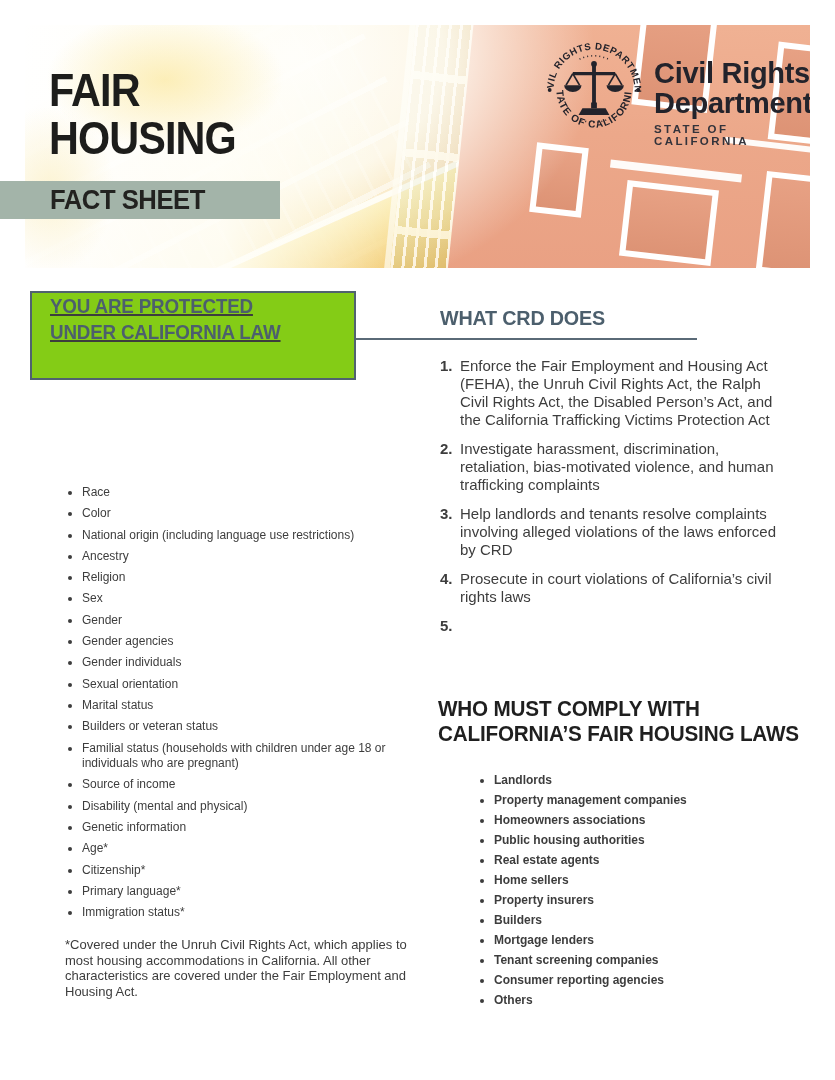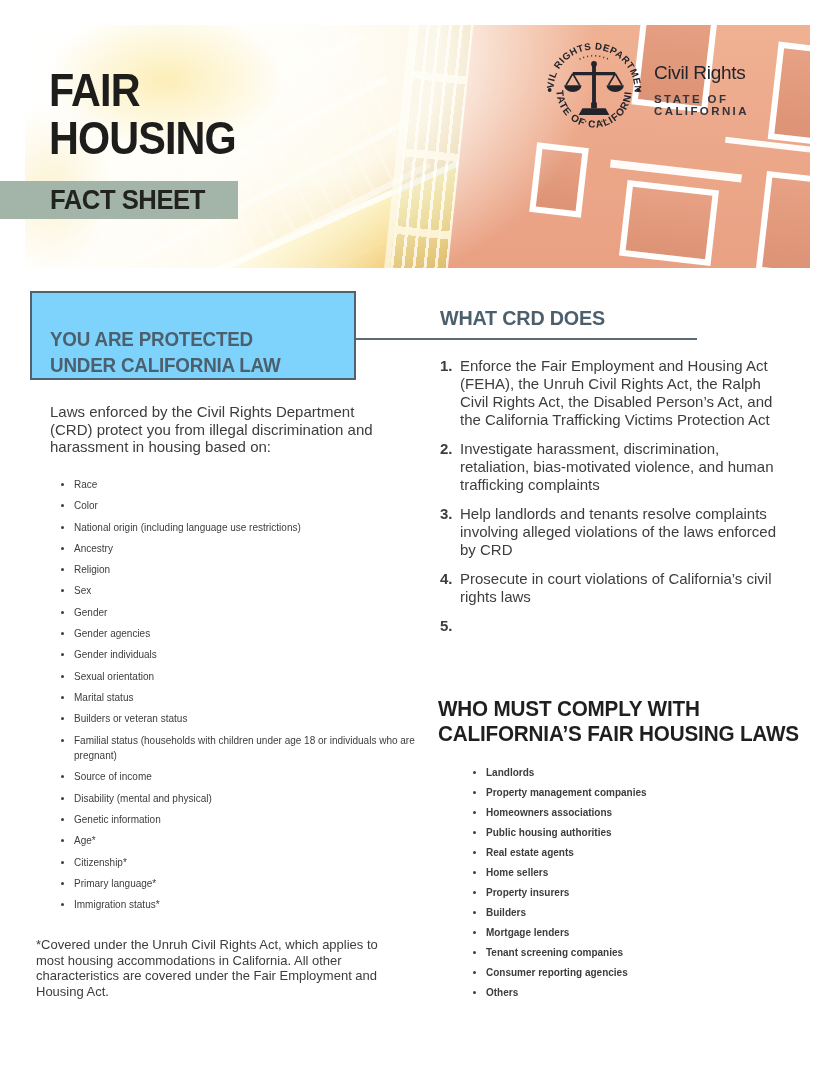--- a/index.html
+++ b/index.html
@@ -59,56 +59,56 @@
   }
   .ph-splotch1 { left:20px; top:-15px; width:240px; height:140px;
     background:radial-gradient(ellipse, rgba(250,225,130,.55), rgba(250,225,130,0) 70%); }
   .ph-splotch2 { left:-40px; top:80px; width:130px; height:170px;
     background:radial-gradient(ellipse, rgba(248,228,150,.4), rgba(248,228,150,0) 70%); }
 
   
   .brand { position:absolute; left:516px; top:12px; display:flex; z-index:10; }
   .seal { width:106px; height:106px; flex:none; }
   .brand-text { padding-top:21px; margin-left:7px; }
-  .org { font-size:19px; line-height:30px; font-weight:normal; letter-spacing:-.3px; color:#23232b; }
+  .org { font-size:29px; line-height:30px; font-weight:bold; letter-spacing:-.3px; color:#23232b; }
   .org-sub { font-size:11.5px; font-weight:bold; letter-spacing:2.4px; color:#33333b; margin-top:5px; }
 
   
   .title {
     position:absolute; left:49px; top:66px; margin:0; z-index:2;
     font-size:47px; line-height:48px; font-weight:bold; color:#1d1d1b;
     letter-spacing:-1px; transform:scaleX(.88); transform-origin:left top;
   }
   .band {
-    position:absolute; left:0; top:181px; width:238px; height:38px; z-index:2;
+    position:absolute; left:0; top:181px; width:280px; height:38px; z-index:2;
     background:#a3b4a9;
     text-decoration:underline;
   }
   .band-text {
     position:absolute; left:50px; top:0; line-height:38px;
     font-size:27px; font-weight:bold; color:#222220; letter-spacing:-.5px;
     transform:scaleX(.95); transform-origin:left top;
   }
 
   
   .protect-box {
     position:absolute; left:30px; top:291px; width:322px; height:85px;
-    border:2px solid #50626f; background:#7dd3fc; display:flex; align-items:flex-end; z-index:3;
+    border:2px solid #50626f; background:#84cc16; display:flex; align-items:flex-start; z-index:3;text-decoration:underline;
   }
   .protect-box h2 {
     margin:0 0 0 18px; font-size:20px; line-height:26px; color:#4c5f6d;
     letter-spacing:-.2px; transform:scaleX(.94); transform-origin:left center;
   }
   .connector { position:absolute; left:354px; top:338px; width:343px; height:2px; background:#5a6a77; }
 
   .intro { position:absolute; left:50px; top:403px; width:348px; margin:0; font-size:15px; line-height:17.5px; }
-  .bullets { margin:7px; padding-left:17px; font-size:10px; }
+  .bullets { margin:15px; padding-left:17px; font-size:12px; }
   .bullets li { line-height:15.5px; margin-bottom:5.8px; }
   .left-bullets { position:absolute; left:50px; top:470px; width:350px; }
-  .footnote { position:absolute; left:36px; top:937px; width:352px; margin:0; font-size:13px; line-height:15.5px; }
+  .footnote { position:absolute; left:65px; top:937px; width:352px; margin:0; font-size:13px; line-height:15.5px; }
 
   
   .rc-heading {
     position:absolute; left:440px; top:306px; margin:0; font-size:21px; color:#4c5f6d;
     letter-spacing:-.2px; transform:scaleX(.94); transform-origin:left top;
   }
   .numlist { position:absolute; left:440px; top:357px; width:352px; margin:0; padding:0; list-style:none; font-size:15px; }
   .numlist li { display:flex; line-height:18px; margin-bottom:11px; }
   .numlist .num { font-weight:bold; width:20px; flex:none; }
   .rc-heading2 {
@@ -166,20 +166,21 @@
           <line x1="77" y1="38" x2="84" y2="50" stroke-width="1.8"></line>
           <path d="M24,50 a 9,7 0 0 0 18,0 z" fill="#23232b" stroke="none"></path>
           <path d="M68,50 a 9,7 0 0 0 18,0 z" fill="#23232b" stroke="none"></path>
           <rect x="52" y="68" width="6" height="6" fill="#23232b" stroke="none"></rect>
           <path d="M43,74 h24 l4,7 h-32 z" fill="#23232b" stroke="none"></path>
         </g>
       </svg>
       <div class="brand-text">
         <div class="org">
           <span>Civil Rights</span><br>
+          <span>Department</span>
         </div>
         <div class="org-sub">STATE OF CALIFORNIA</div>
       </div>
     </div>
   </div>
 
   <h1 class="title">
     <span>FAIR</span><br>
     <span>HOUSING</span>
   </h1>
@@ -189,21 +190,20 @@
 
   <div class="connector"></div>
 
   <div class="protect-box">
     <h2>
       <span>YOU ARE PROTECTED</span><br>
       <span>UNDER CALIFORNIA LAW</span>
     </h2>
   </div>
 
-  <p class="intro">Laws enforced by the Civil Rights Department (CRD) protect you from illegal discrimination and harassment in housing based on:</p>
 
   <ul class="bullets left-bullets">
 
       <li>Race</li>
 
       <li>Color</li>
 
       <li>National origin (including language use restrictions)</li>
 
       <li>Ancestry</li>

